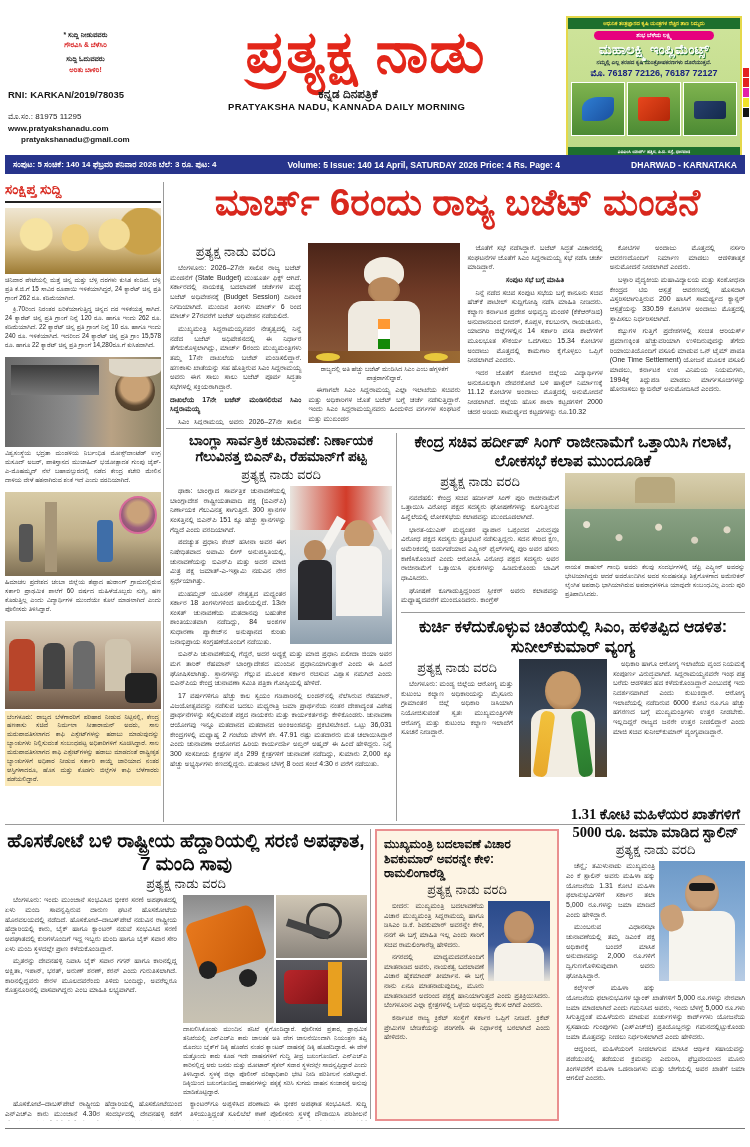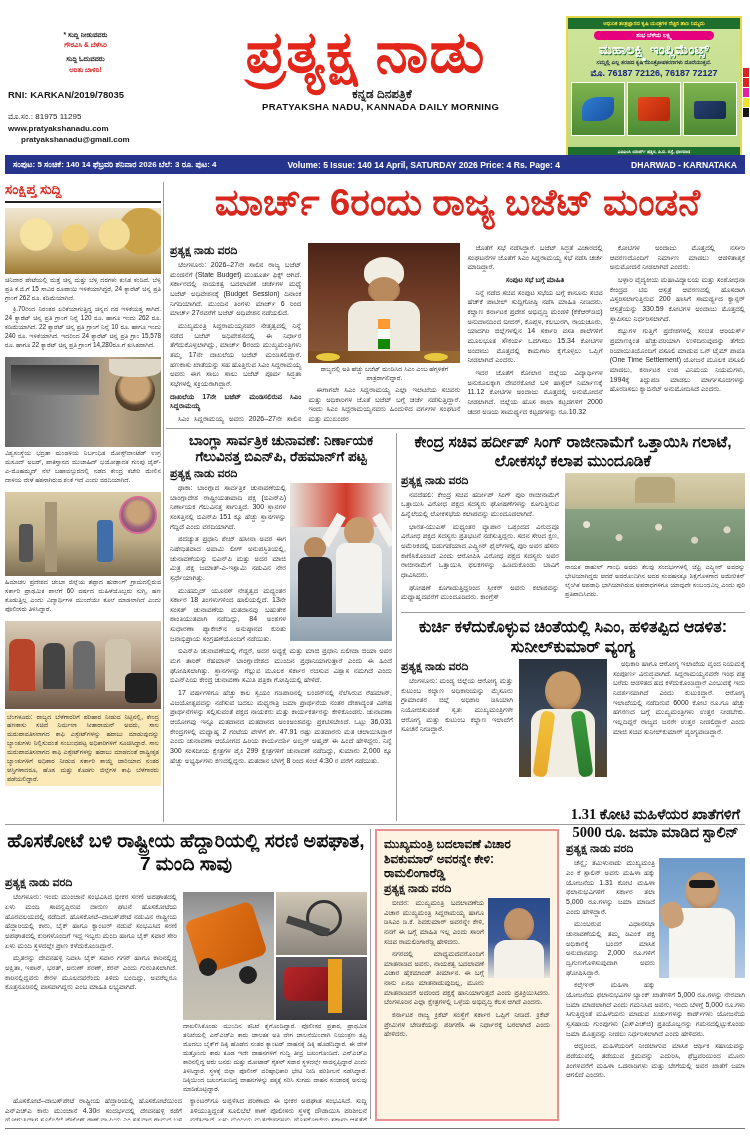--- a/index.html
+++ b/index.html
@@ -2,21 +2,21 @@
 <html><head>
 <meta charset="utf-8">
 <style>
   html,body{margin:0;padding:0;background:#e8e8e8;}
   .page{position:relative;width:750px;height:1147px;background:#ffffff;margin:0 auto;
         font-family:"Liberation Sans","DejaVu Sans",sans-serif;color:#1a1a1a;overflow:hidden;}
   .abs{position:absolute;}
   .vline{position:absolute;width:1px;background:#9a9a9a;}
   .hline{position:absolute;height:1px;background:#9a9a9a;}
   p.b{font-size:7px;line-height:1.38;text-align:justify;margin:0 0 3px;color:#222;text-indent:8px;}
-  .byline{font-size:11px;font-weight:bold;margin:1px 0 3px;color:#111;}
+  .byline{font-size:13px;font-weight:normal;text-align:center;margin:1px 0 3px;color:#111;}
   .cap{font-size:6.4px;line-height:1.4;text-align:justify;color:#222;margin:2px 0 0;}
   .ph{position:relative;overflow:hidden;}
   
   .mast-title{font-size:58px;line-height:1.02;font-weight:bold;color:#e32619;text-align:center;letter-spacing:1px;}
   .mast-sub-k{font-size:12px;font-weight:bold;color:#222;text-align:center;}
   .mast-sub-e{font-size:9.5px;font-weight:bold;color:#111;text-align:left;letter-spacing:.3px;}
   .slog{font-size:6.8px;line-height:1.5;text-align:center;font-weight:bold;}
   .slog.red{color:#d81f1f;}
   .contact{font-size:8px;margin-top:2px;}
   .infobar{background:#27348b;color:#fff;display:flex;align-items:center;justify-content:space-between;
@@ -52,21 +52,21 @@
     <div class="slog" style="margin-top:4px;">ಸುದ್ದಿ ಓದುವವರು</div>
     <div class="slog red">ಅರಿತು ಬಾಳಿರಿ!</div>
     <div style="font-size:9.5px;font-weight:bold;margin-top:14px;">RNI: KARKAN/2019/78035</div>
     <div class="contact" style="margin-top:12px;">ಮೊ.ಸಂ.: 81975 11295</div>
     <div class="contact" style="font-weight:bold;">www.pratyakshanadu.com</div>
     <div class="contact" style="font-weight:bold;padding-left:13px;">pratyakshanadu@gmail.com</div>
   </div>
 
   <div class="abs" style="left:168px;top:22px;width:395px;height:130px;">
     <div class="mast-title">ಪ್ರತ್ಯಕ್ಷ ನಾಡು</div>
-    <div style="margin-top:6px;margin-left:94px;width:240px;">
+    <div style="margin-top:6px;margin-left:60px;width:240px;">
       <div class="mast-sub-k">ಕನ್ನಡ ದಿನಪತ್ರಿಕೆ</div>
       <div class="mast-sub-e">PRATYAKSHA NADU, KANNADA DAILY MORNING</div>
     </div>
   </div>
 
   <div class="abs ad" style="left:566px;top:16px;width:172px;height:138px;">
     <div class="ad-top">ಆಧುನಿಕ ತಂತ್ರಜ್ಞಾನದ ಕೃಷಿ ಯಂತ್ರಗಳ ನೆಚ್ಚಿನ ತಾಣ ನಿಮ್ಮದು</div>
     <div class="ad-ribbon">ಶುಭ ಬೆಳೆಯ ಲಕ್ಷ್ಮಿ</div>
     <div class="ad-title">ಮಹಾಲಕ್ಷ್ಮಿ ಇಂಪ್ಲಿಮೆಂಟ್ಸ್</div>
     <div class="ad-line">ನಮ್ಮಲ್ಲಿ ಎಲ್ಲ ತರಹದ ಕೃಷಿ ಯಂತ್ರೋಪಕರಣಗಳು ದೊರೆಯುತ್ತವೆ.</div>

